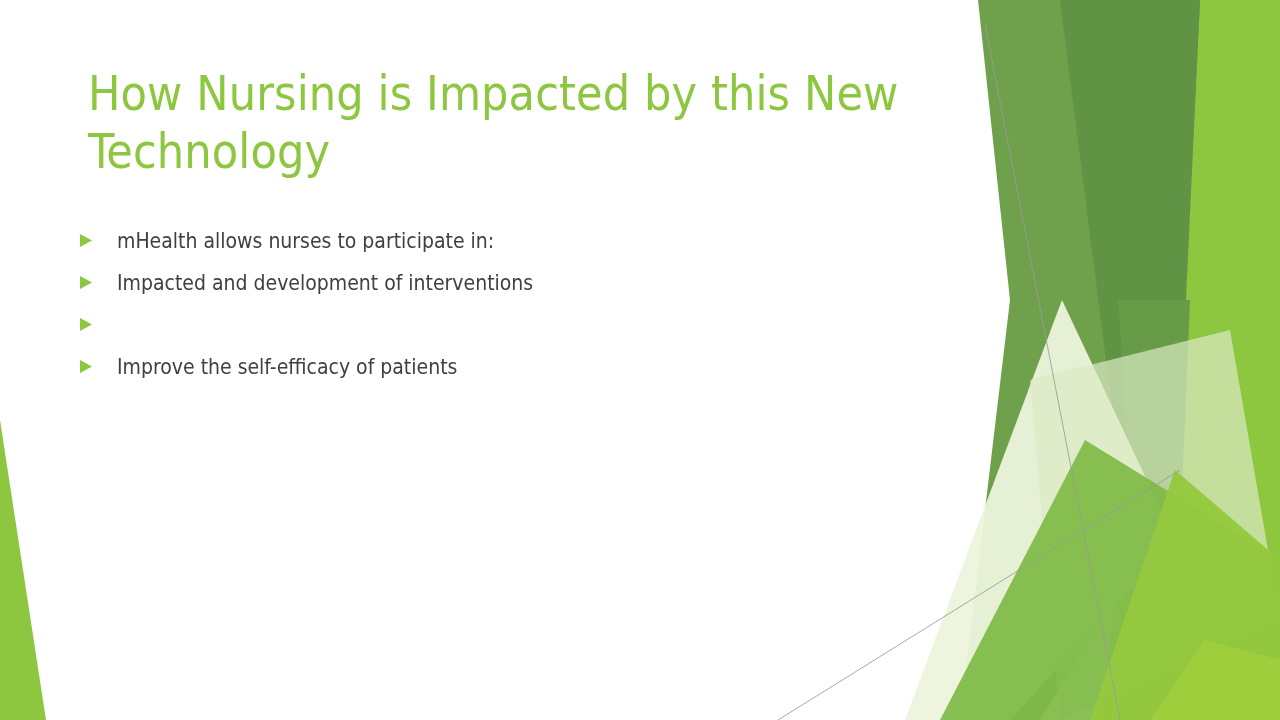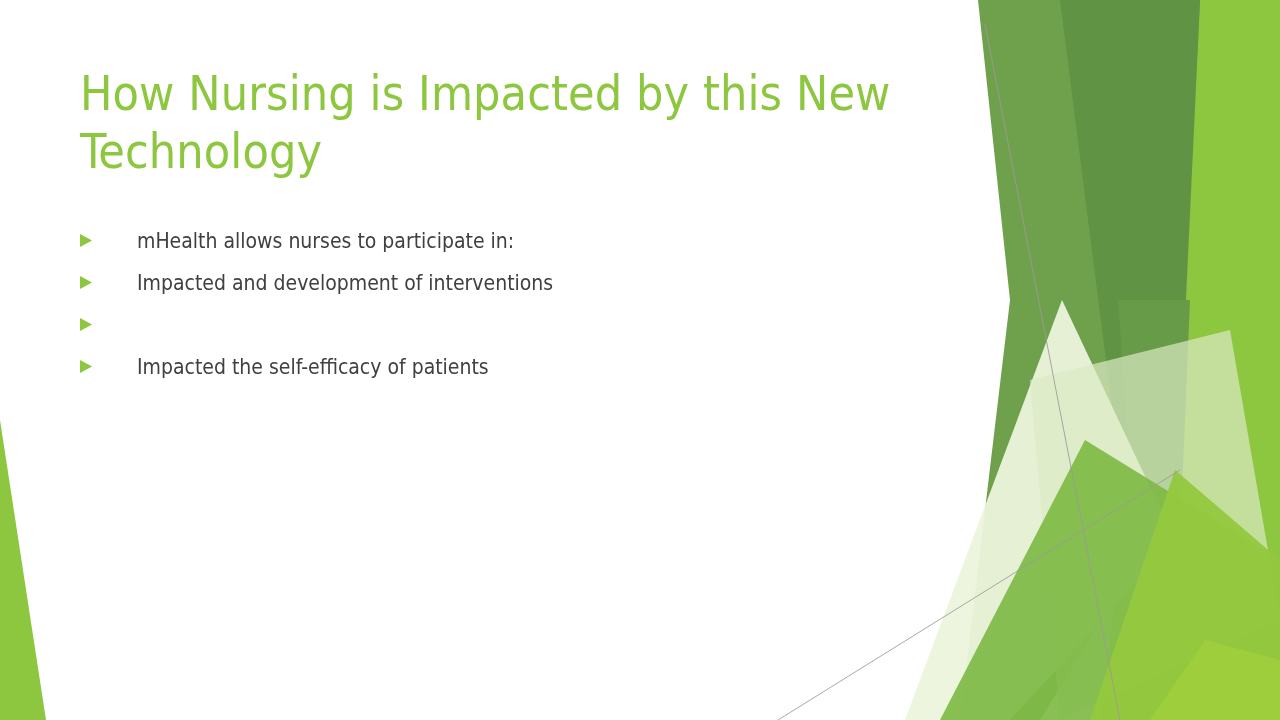--- a/index.html
+++ b/index.html
@@ -26,21 +26,21 @@
     position: absolute;
     inset: 0;
     width: 1280px;
     height: 720px;
     pointer-events: none;
   }
 
   
   .title-block {
     position: absolute;
-    left: 80px;
+    left: 88px;
     top: 64px;
     width: 830px;
   }
 
   .slide-title {
     font-family: "DejaVu Sans Condensed", "Liberation Sans Narrow", "DejaVu Sans", sans-serif;
     font-size: 48px;
     line-height: 58px;
     font-weight: 400;
     color: #8DC63F;
@@ -53,21 +53,20 @@
     position: absolute;
     left: 80px;
     top: 228px;
     width: 800px;
   }
 
   .bullet-row {
     display: flex;
     align-items: flex-start;
     height: 42px;
-    gap: 20px;
   }
 
   .bullet-marker {
     flex: 0 0 auto;
     width: 12px;
     height: 13px;
     margin-top: 6px;
     margin-right: 25px;
   }
 
@@ -144,18 +143,18 @@
           </svg>
       </span>
     </div>
 
     <div class="bullet-row">
       <span class="bullet-marker">
         <svg width="12" height="13" viewBox="0 0 12 13">
             <polygon points="0,0 12,6.5 0,13" fill="#8DC63F"></polygon>
           </svg>
       </span>
-      <span class="bullet-text">Impacted the self-efficacy of patients</span>
+      <span class="bullet-text">Improve the self-efficacy of patients</span>
     </div>
 
   </div>
 
 </div>
 
 </body></html>

